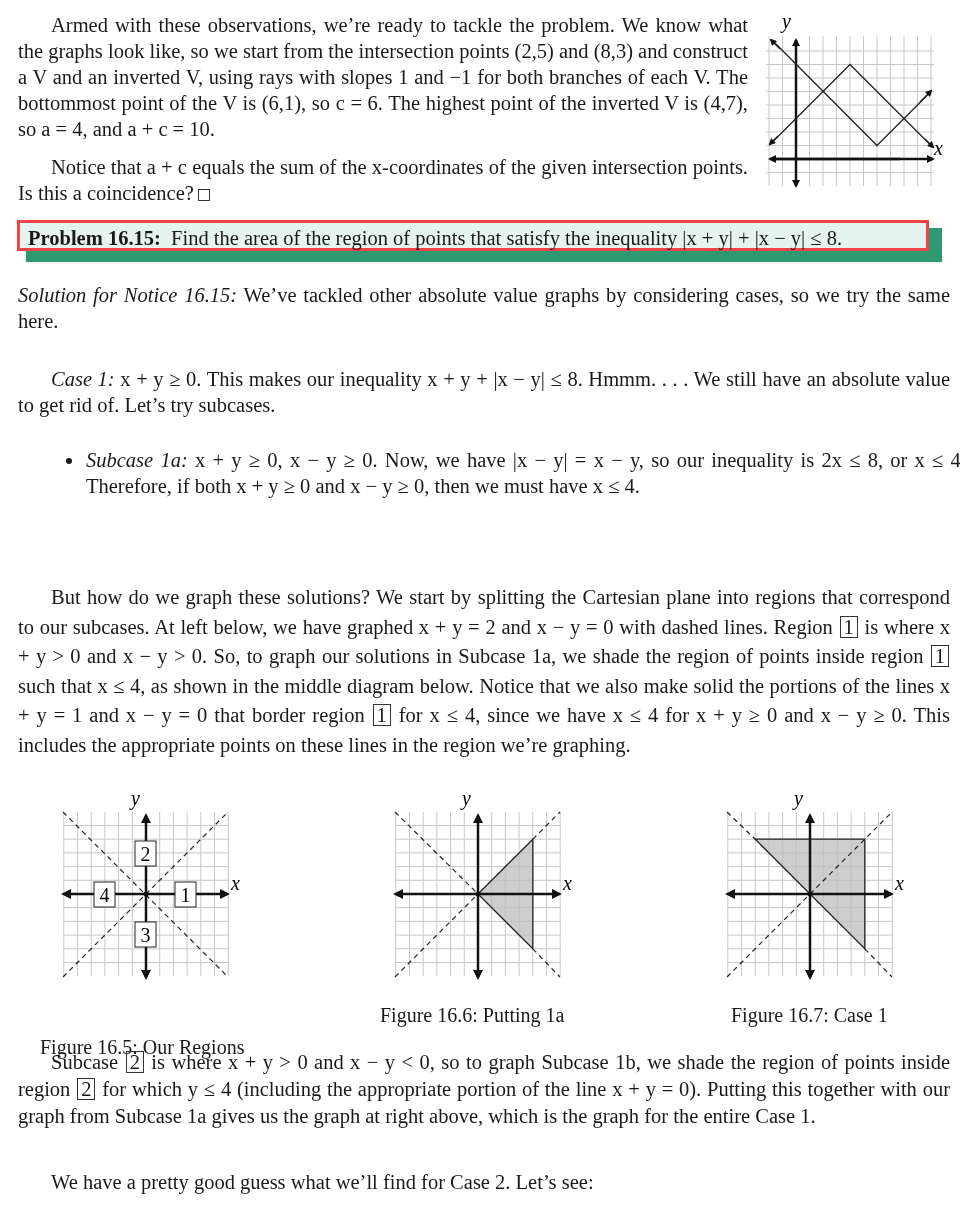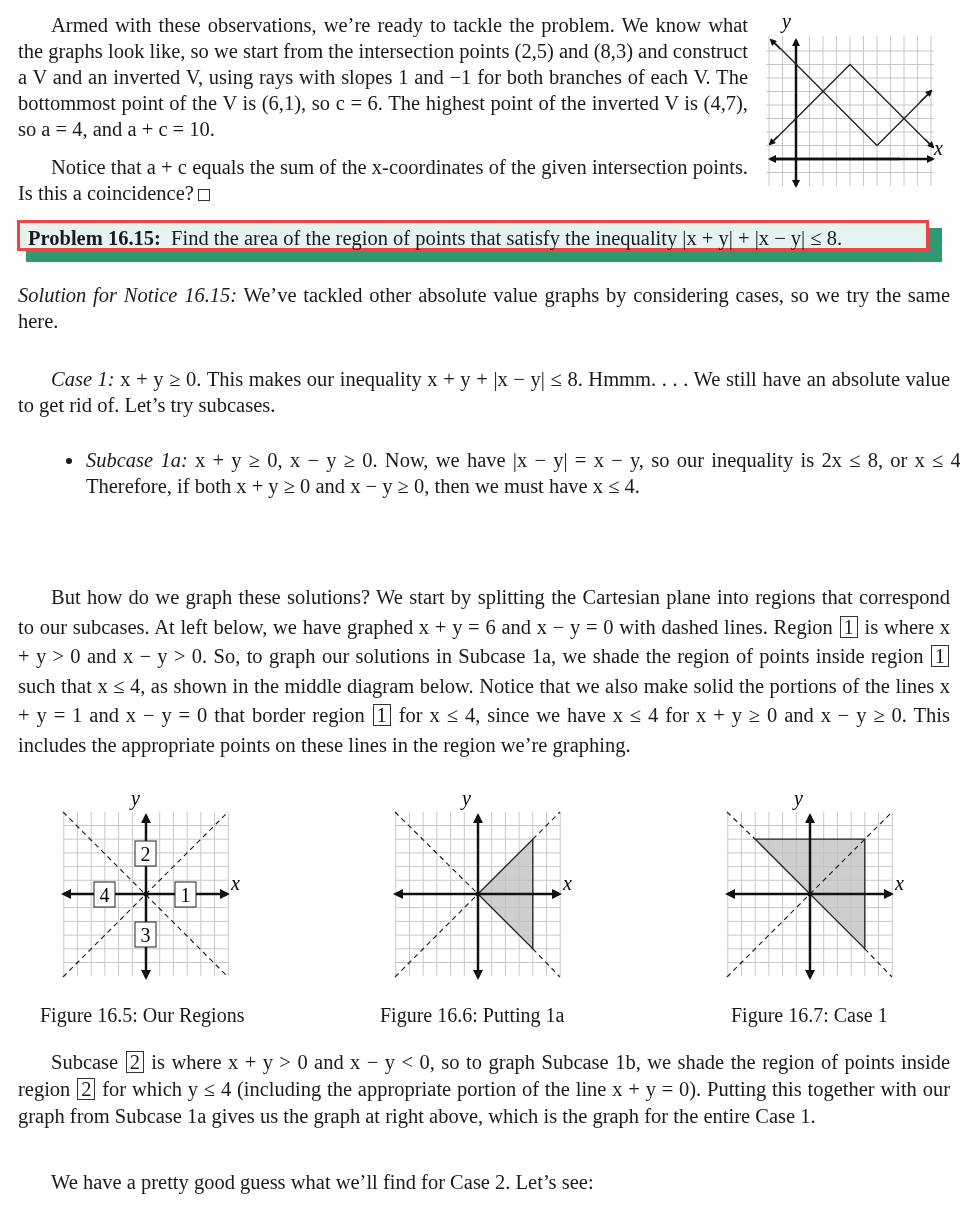--- a/index.html
+++ b/index.html
@@ -113,21 +113,21 @@
 </div>
 
 <ul class="bullet-list" style="top:431px;">
   <li class="bullet-item">
     <span class="it">Subcase 1a:</span>
     <span>x + y ≥ 0, x − y ≥ 0. Now, we have |x − y| = x − y, so our inequality is 2x ≤ 8, or x ≤ 4. Therefore, if both x + y ≥ 0 and x − y ≥ 0, then we must have x ≤ 4.</span>
   </li>
 </ul>
 
 <div class="para indent" style="top:583px; line-height:29.5px;">
-  <span>But how do we graph these solutions? We start by splitting the Cartesian plane into regions that correspond to our subcases. At left below, we have graphed x + y = 6 and x − y = 0 with dashed lines. Region</span>
+  <span>But how do we graph these solutions? We start by splitting the Cartesian plane into regions that correspond to our subcases. At left below, we have graphed x + y = 2 and x − y = 0 with dashed lines. Region</span>
   <span class="boxnum">1</span>
   <span>is where x + y &gt; 0 and x − y &gt; 0. So, to graph our solutions in Subcase 1a, we shade the region of points inside region</span>
   <span class="boxnum">1</span>
   <span>such that x ≤ 4, as shown in the middle diagram below. Notice that we also make solid the portions of the lines x + y = 1 and x − y = 0 that border region</span>
   <span class="boxnum">1</span>
   <span>for x ≤ 4, since we have x ≤ 4 for x + y ≥ 0 and x − y ≥ 0. This includes the appropriate points on these lines in the region we’re graphing.</span>
 </div>
 
 <svg class="fig" style="left:40px; top:785px;" width="230" height="205" viewBox="40 785 230 205">
   <defs>
@@ -267,21 +267,21 @@
   </g>
   <line x1="810" y1="894" x2="810" y2="816" stroke="#111" stroke-width="2.5" marker-end="url(#ah4)"></line>
   <line x1="810" y1="894" x2="810" y2="977" stroke="#111" stroke-width="2.5" marker-end="url(#ah4)"></line>
   <line x1="810" y1="894" x2="891" y2="894" stroke="#111" stroke-width="2.5" marker-end="url(#ah4)"></line>
   <line x1="810" y1="894" x2="728" y2="894" stroke="#111" stroke-width="2.5" marker-end="url(#ah4)"></line>
   <circle cx="810" cy="894" r="2.5" fill="#111"></circle>
   <text x="794" y="805" font-family="Liberation Serif, serif" font-style="italic" font-size="20">y</text>
   <text x="895" y="890" font-family="Liberation Serif, serif" font-style="italic" font-size="20">x</text>
 </svg>
 
-<div class="caption" style="left:40px;">Figure 16.5: Our Regions</div>
+<div class="caption" style="left:40px;margin-top:32px;">Figure 16.5: Our Regions</div>
 <div class="caption" style="left:380px;">Figure 16.6: Putting 1a</div>
 <div class="caption" style="left:731px;">Figure 16.7: Case 1</div>
 
 <div class="para indent" style="top:1049px; line-height:27px;">
   <span>Subcase</span>
   <span class="boxnum">2</span>
   <span>is where x + y &gt; 0 and x − y &lt; 0, so to graph Subcase 1b, we shade the region of points inside region</span>
   <span class="boxnum">2</span>
   <span>for which y ≤ 4 (including the appropriate portion of the line x + y = 0). Putting this together with our graph from Subcase 1a gives us the graph at right above, which is the graph for the entire Case 1.</span>
 </div>

